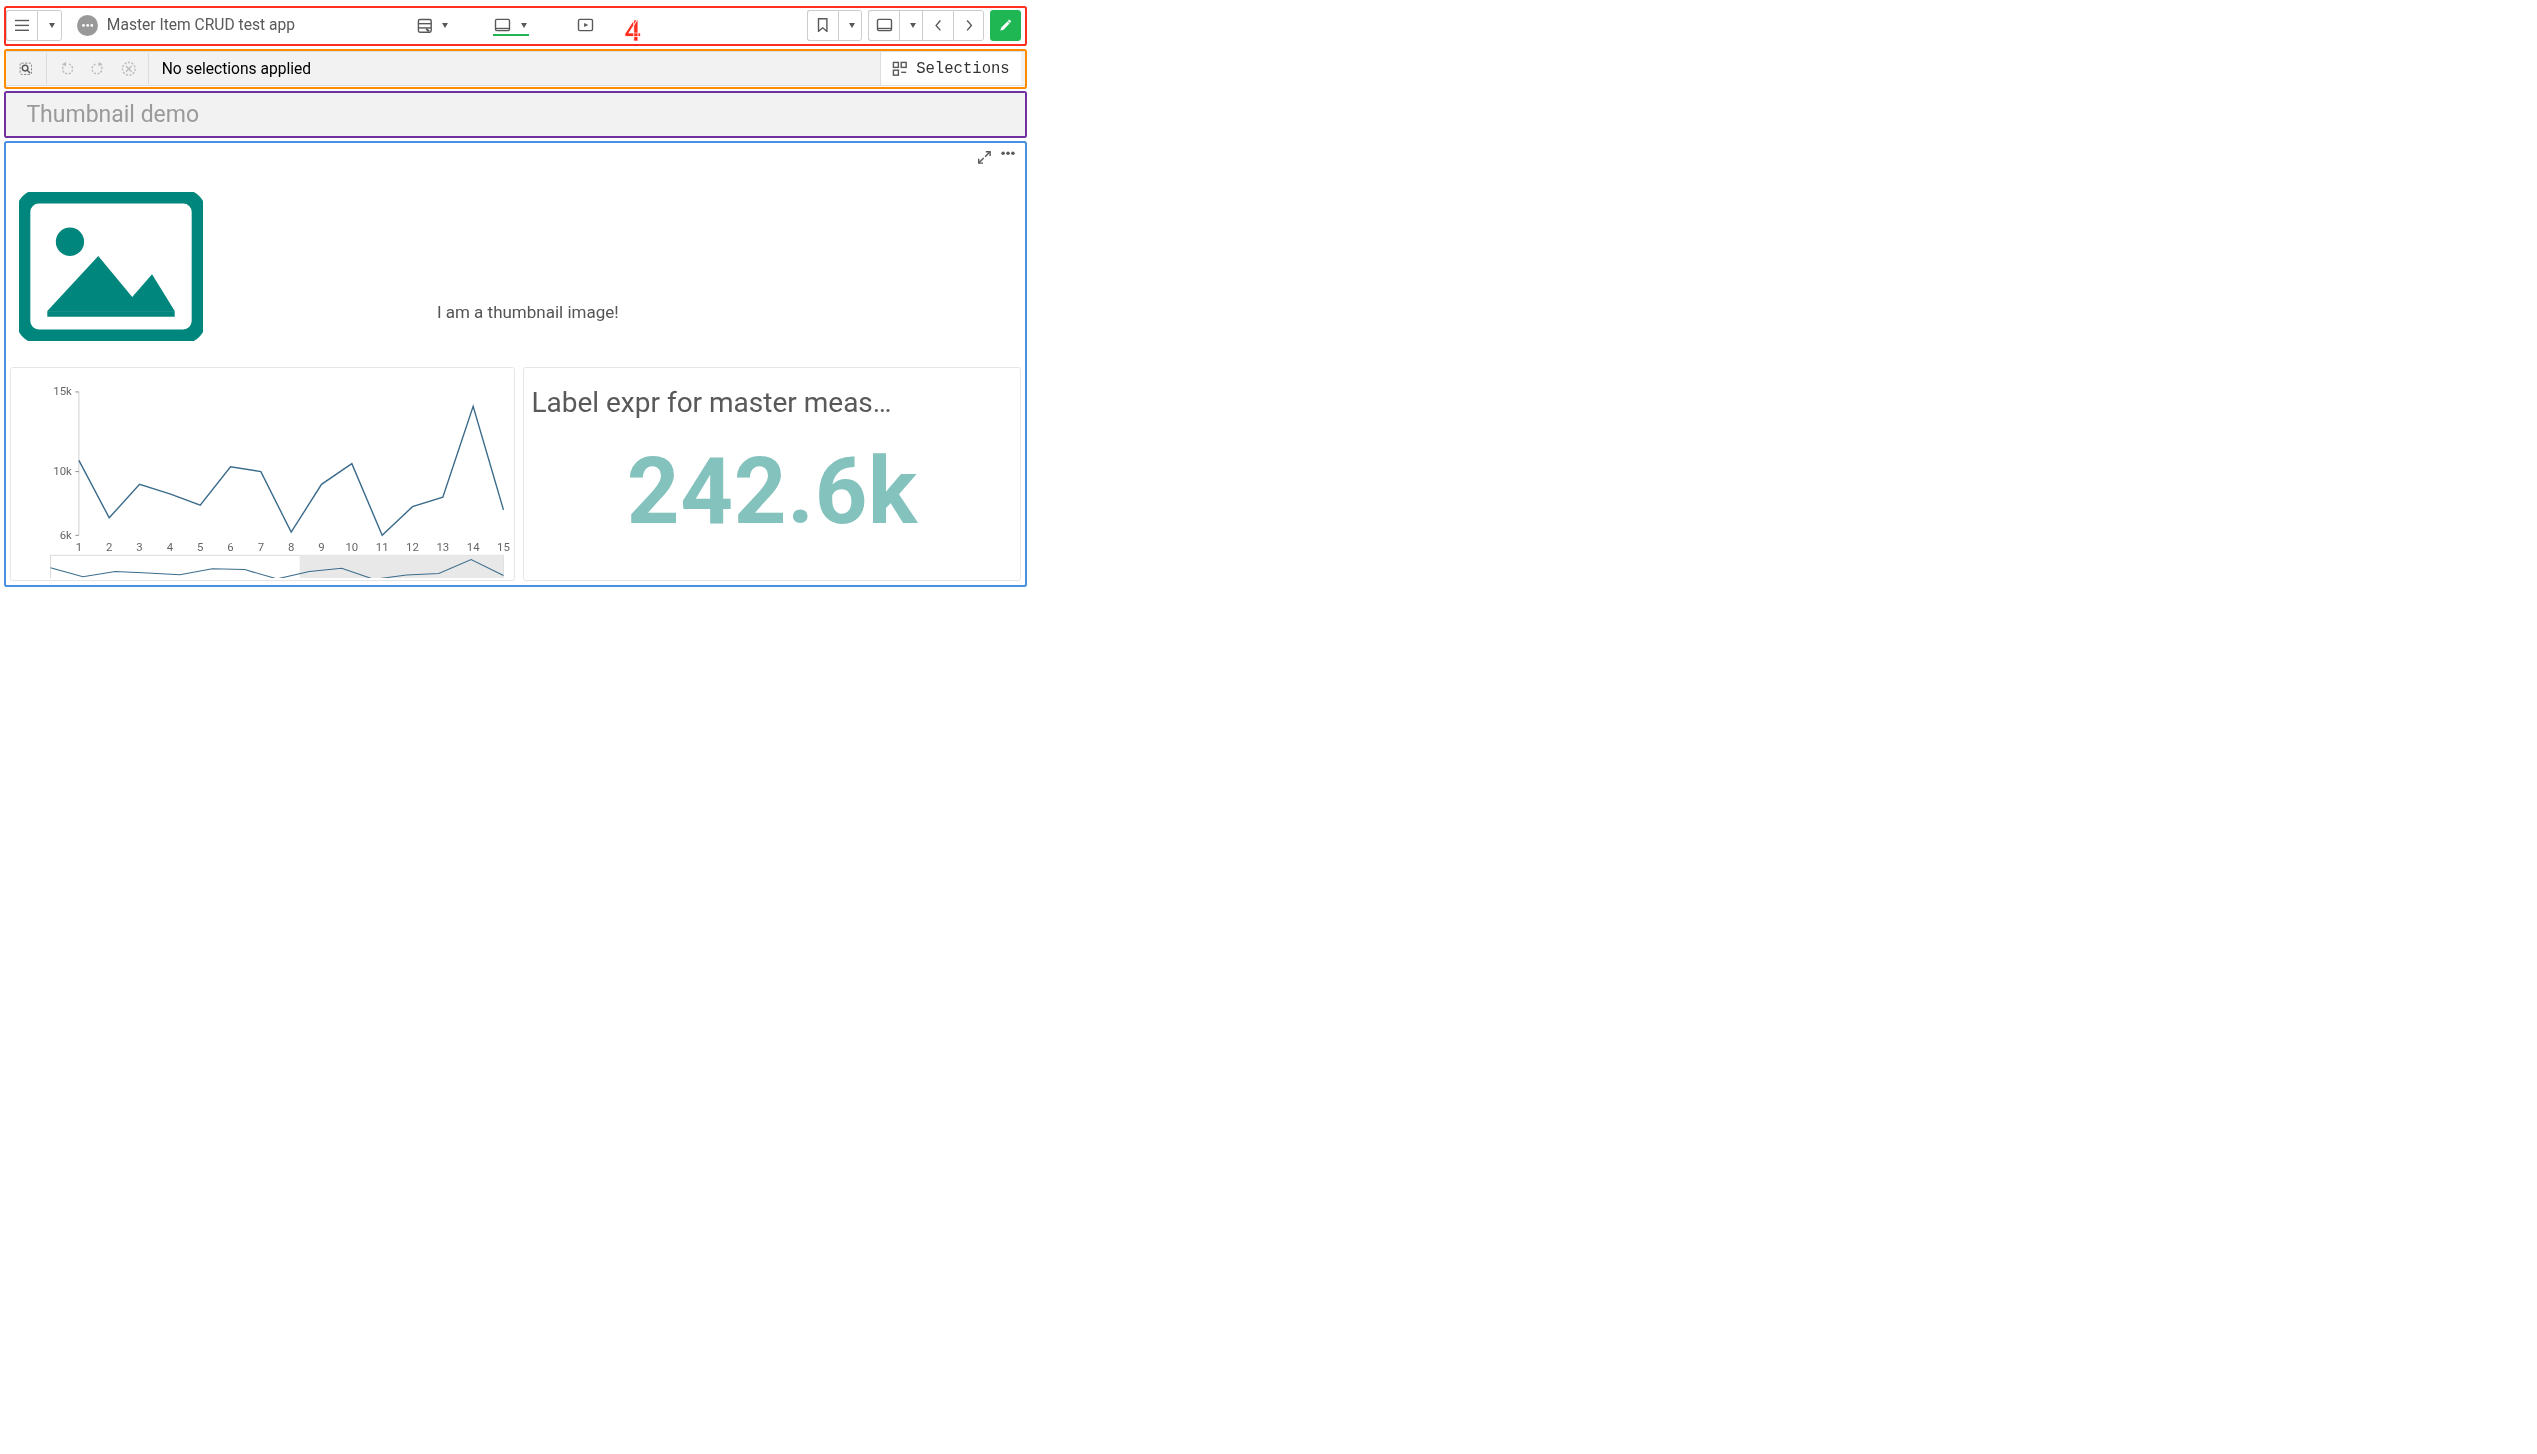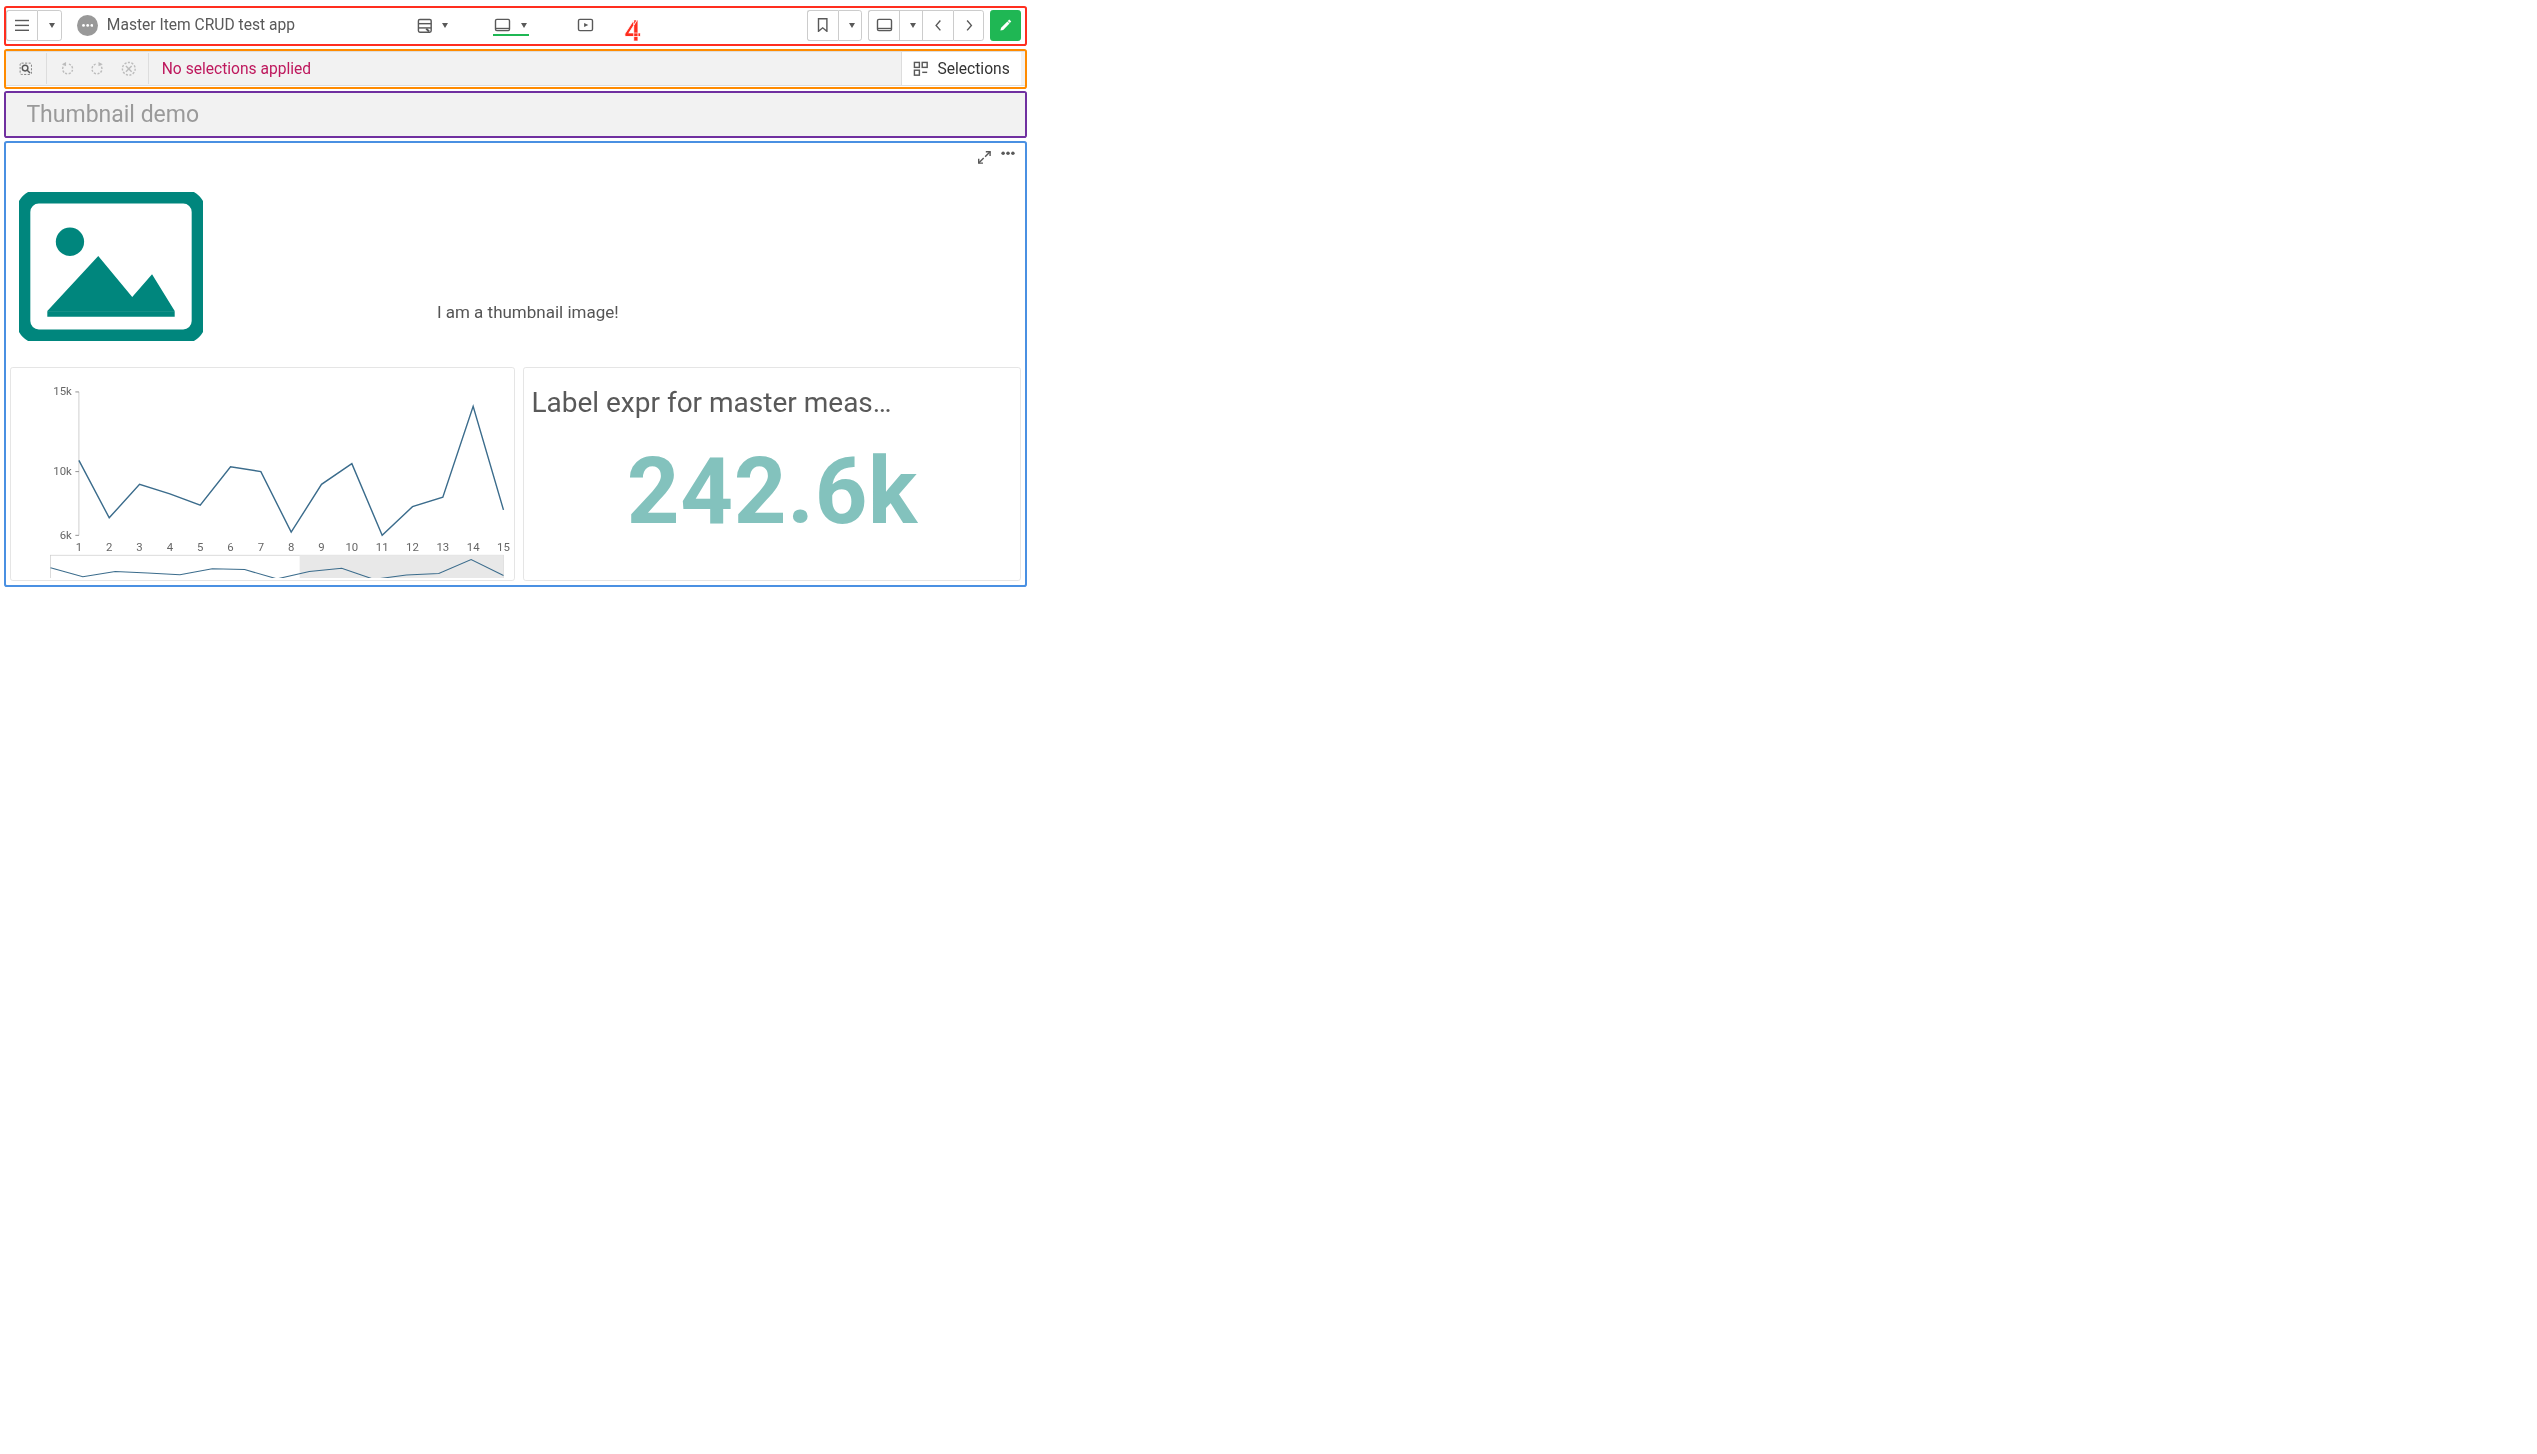--- a/index.html
+++ b/index.html
@@ -59,23 +59,23 @@
   .right-tools{margin-left:auto;display:flex;gap:5.7px;align-items:center;}
   .btn.edit{background:var(--green);border-color:var(--green);}
   .caret{width:0;height:0;border-left:3.5px solid transparent;border-right:3.5px solid transparent;border-top:5px solid #595959;display:inline-block;margin-left:4.3px;}
 
   
   .sel-bar{position:absolute;left:6.4px;top:51px;width:1019px;height:35px;background:#f2f2f2;
            border-top:0.7px solid #ddd;border-bottom:0.7px solid #ddd;display:flex;align-items:center;padding:0 4.3px;box-sizing:border-box;}
   .sel-bar .sel-btn{width:31px;height:31px;display:flex;align-items:center;justify-content:center;cursor:pointer;}
   .sel-bar .disabled{opacity:.35;cursor:default;}
   .sel-bar .divider{width:0.7px;height:31px;background:#ddd;margin:0 4.3px;}
-  .sel-text{margin-left:8.5px;font-size:15.6px;color:#be185d;}
+  .sel-text{margin-left:8.5px;font-size:15.6px;color:#000000;}
   .sel-right{margin-left:auto;display:flex;align-items:center;gap:8.5px;background:#fff;border-left:0.7px solid #ddd;height:100%;padding:0 11.4px;cursor:pointer;}
-  .sel-right .label{font-size:15.6px;color:#333;}
+  .sel-right .label{font-size:15.6px;color:#333;font-family:Liberation Mono, monospace;}
 
   
   .sheet-title{position:absolute;left:6.4px;top:93px;width:1019px;height:43px;background:#f2f2f2;
                display:flex;align-items:center;padding:0 20px;box-sizing:border-box;font-size:23px;color:#9a9a9a;}
 
   
   .sheet{position:absolute;left:6.4px;top:143px;width:848px;height:441px;}
   .card{position:absolute;background:#fff;border:0.7px solid #e5e5e5;border-radius:2.8px;box-sizing:border-box;overflow:hidden;}
   .card.text  {left:3.5px;  top:2.8px;   width:1012px;height:214px;border-color:transparent;}
   .card.chart {left:3.5px;  top:224px; width:505px; height:214px;}

